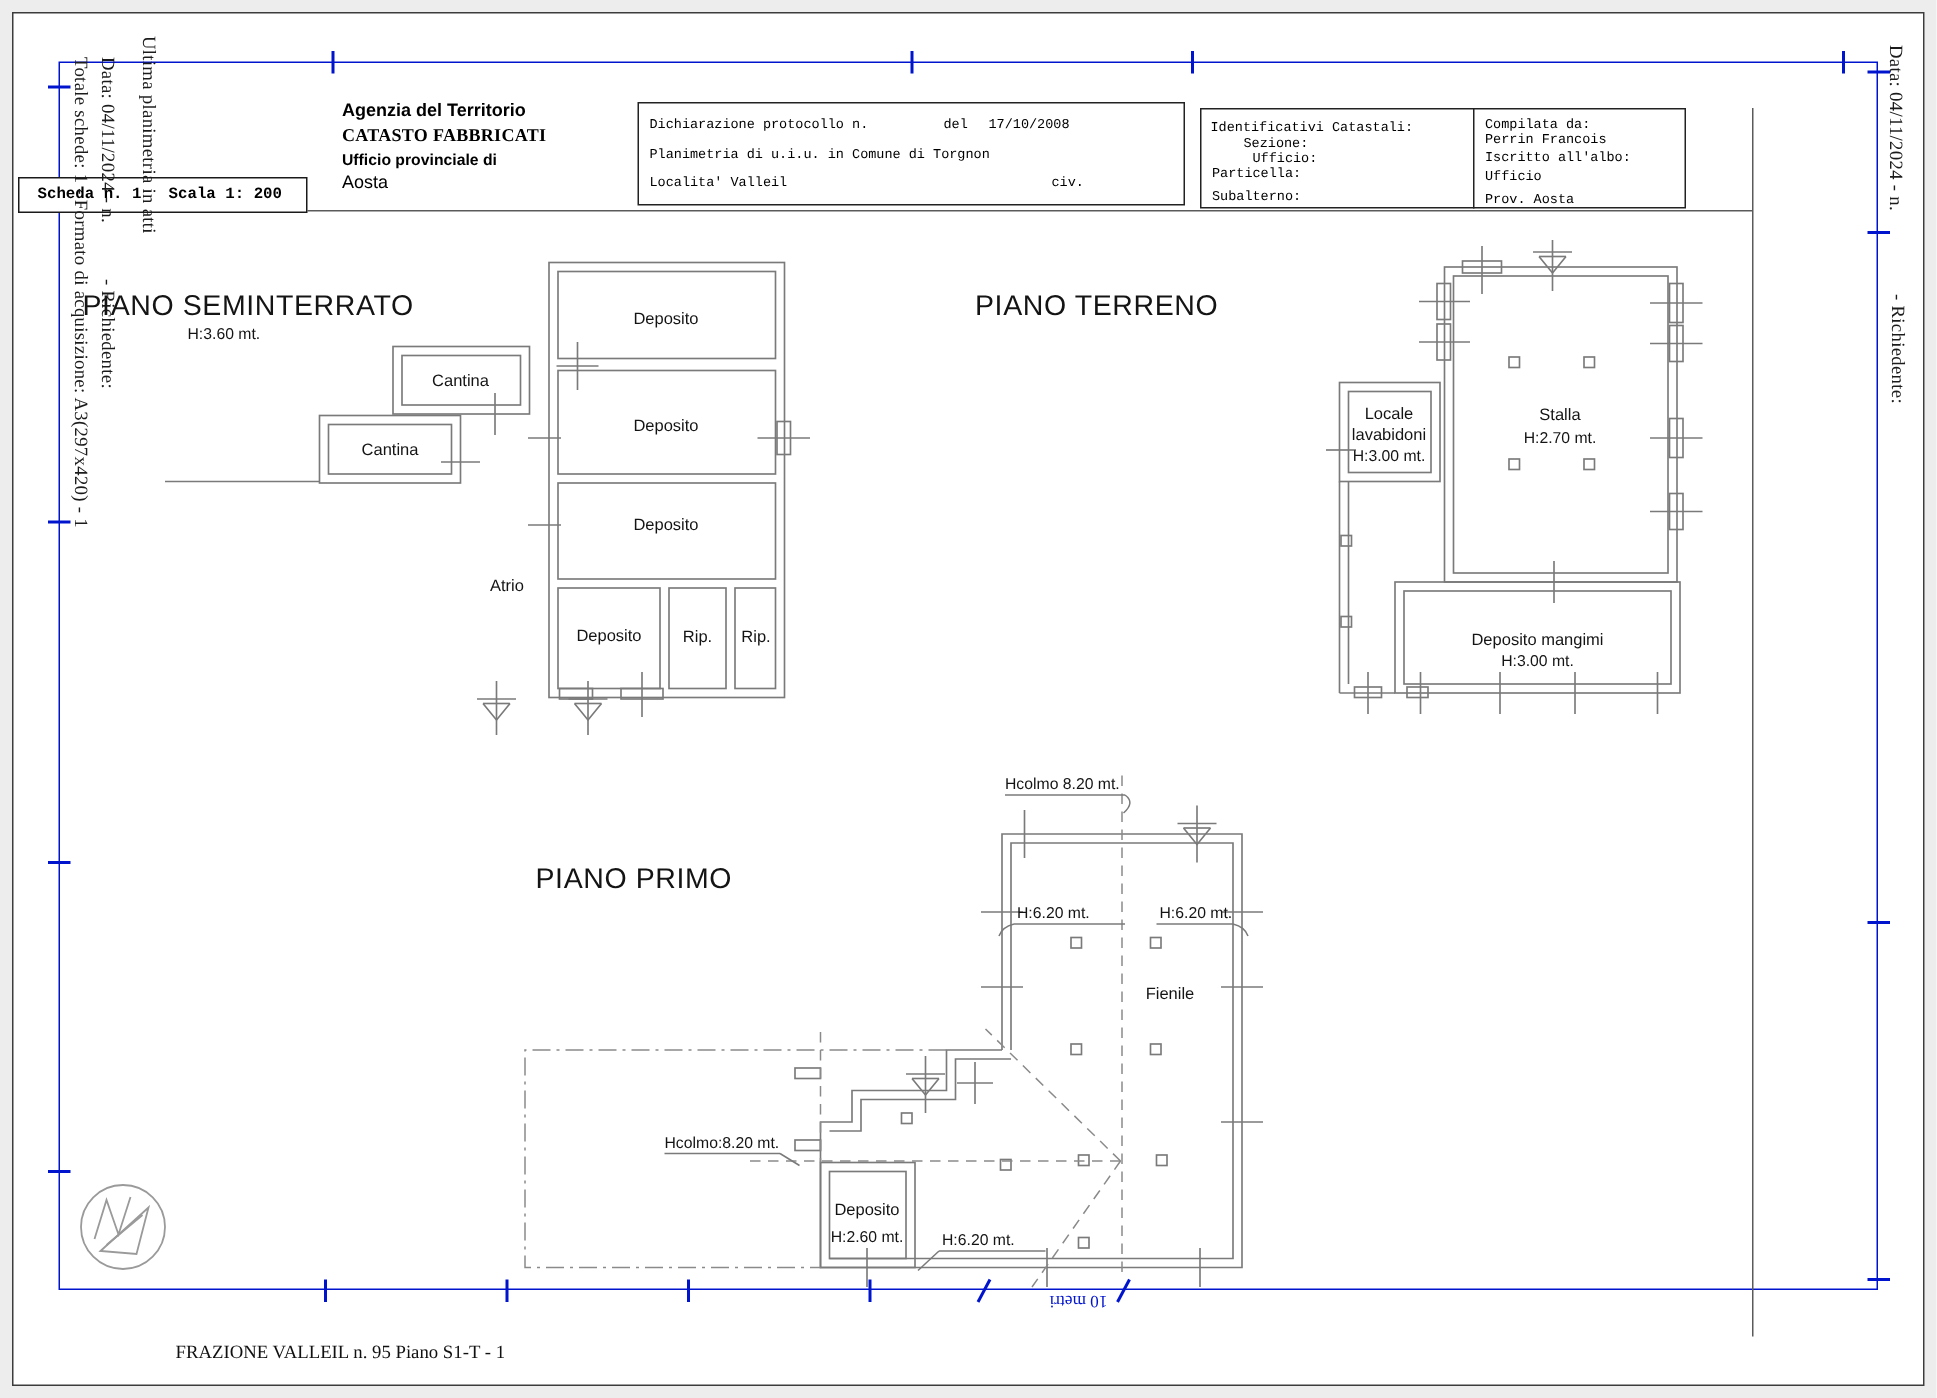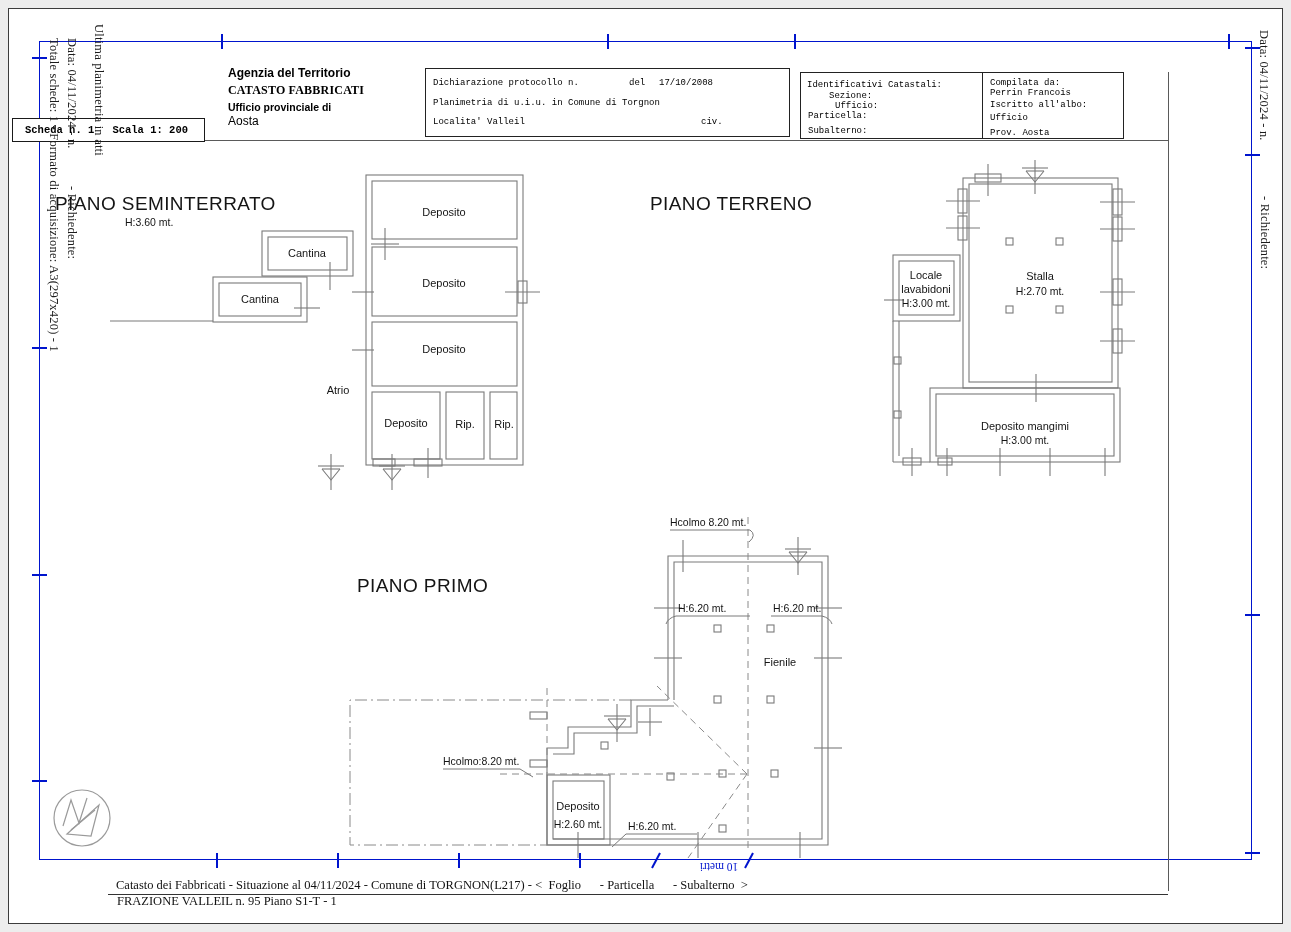--- a/index.html
+++ b/index.html
@@ -278,17 +278,16 @@
 
   <svg class="abs" style="left:46px;top:770px" width="70" height="88" viewBox="0 0 70 88">
     <g stroke="#9a9a9a" stroke-width="1.2" fill="none">
       <circle cx="36" cy="48" r="28"></circle>
       <path d="M 17 56 L 25 30 L 33 53 L 41 28"></path>
       <path d="M 21 64 L 53 35 L 45 66 Z"></path>
       <line x1="25" y1="60" x2="49" y2="40"></line>
     </g>
   </svg>
 
-  <div class="abs footer-1 pre">Catasto dei Fabbricati - Situazione al 04/11/2024 - Comune di TORGNON(L217) - &lt;  Foglio      - Particella      - Subalterno  &gt;</div>
   <div class="abs footer-2">FRAZIONE VALLEIL n. 95 Piano S1-T - 1</div>
   <div class="abs scale-label">10 metri</div>
 
 </div>
 
 </body></html>

